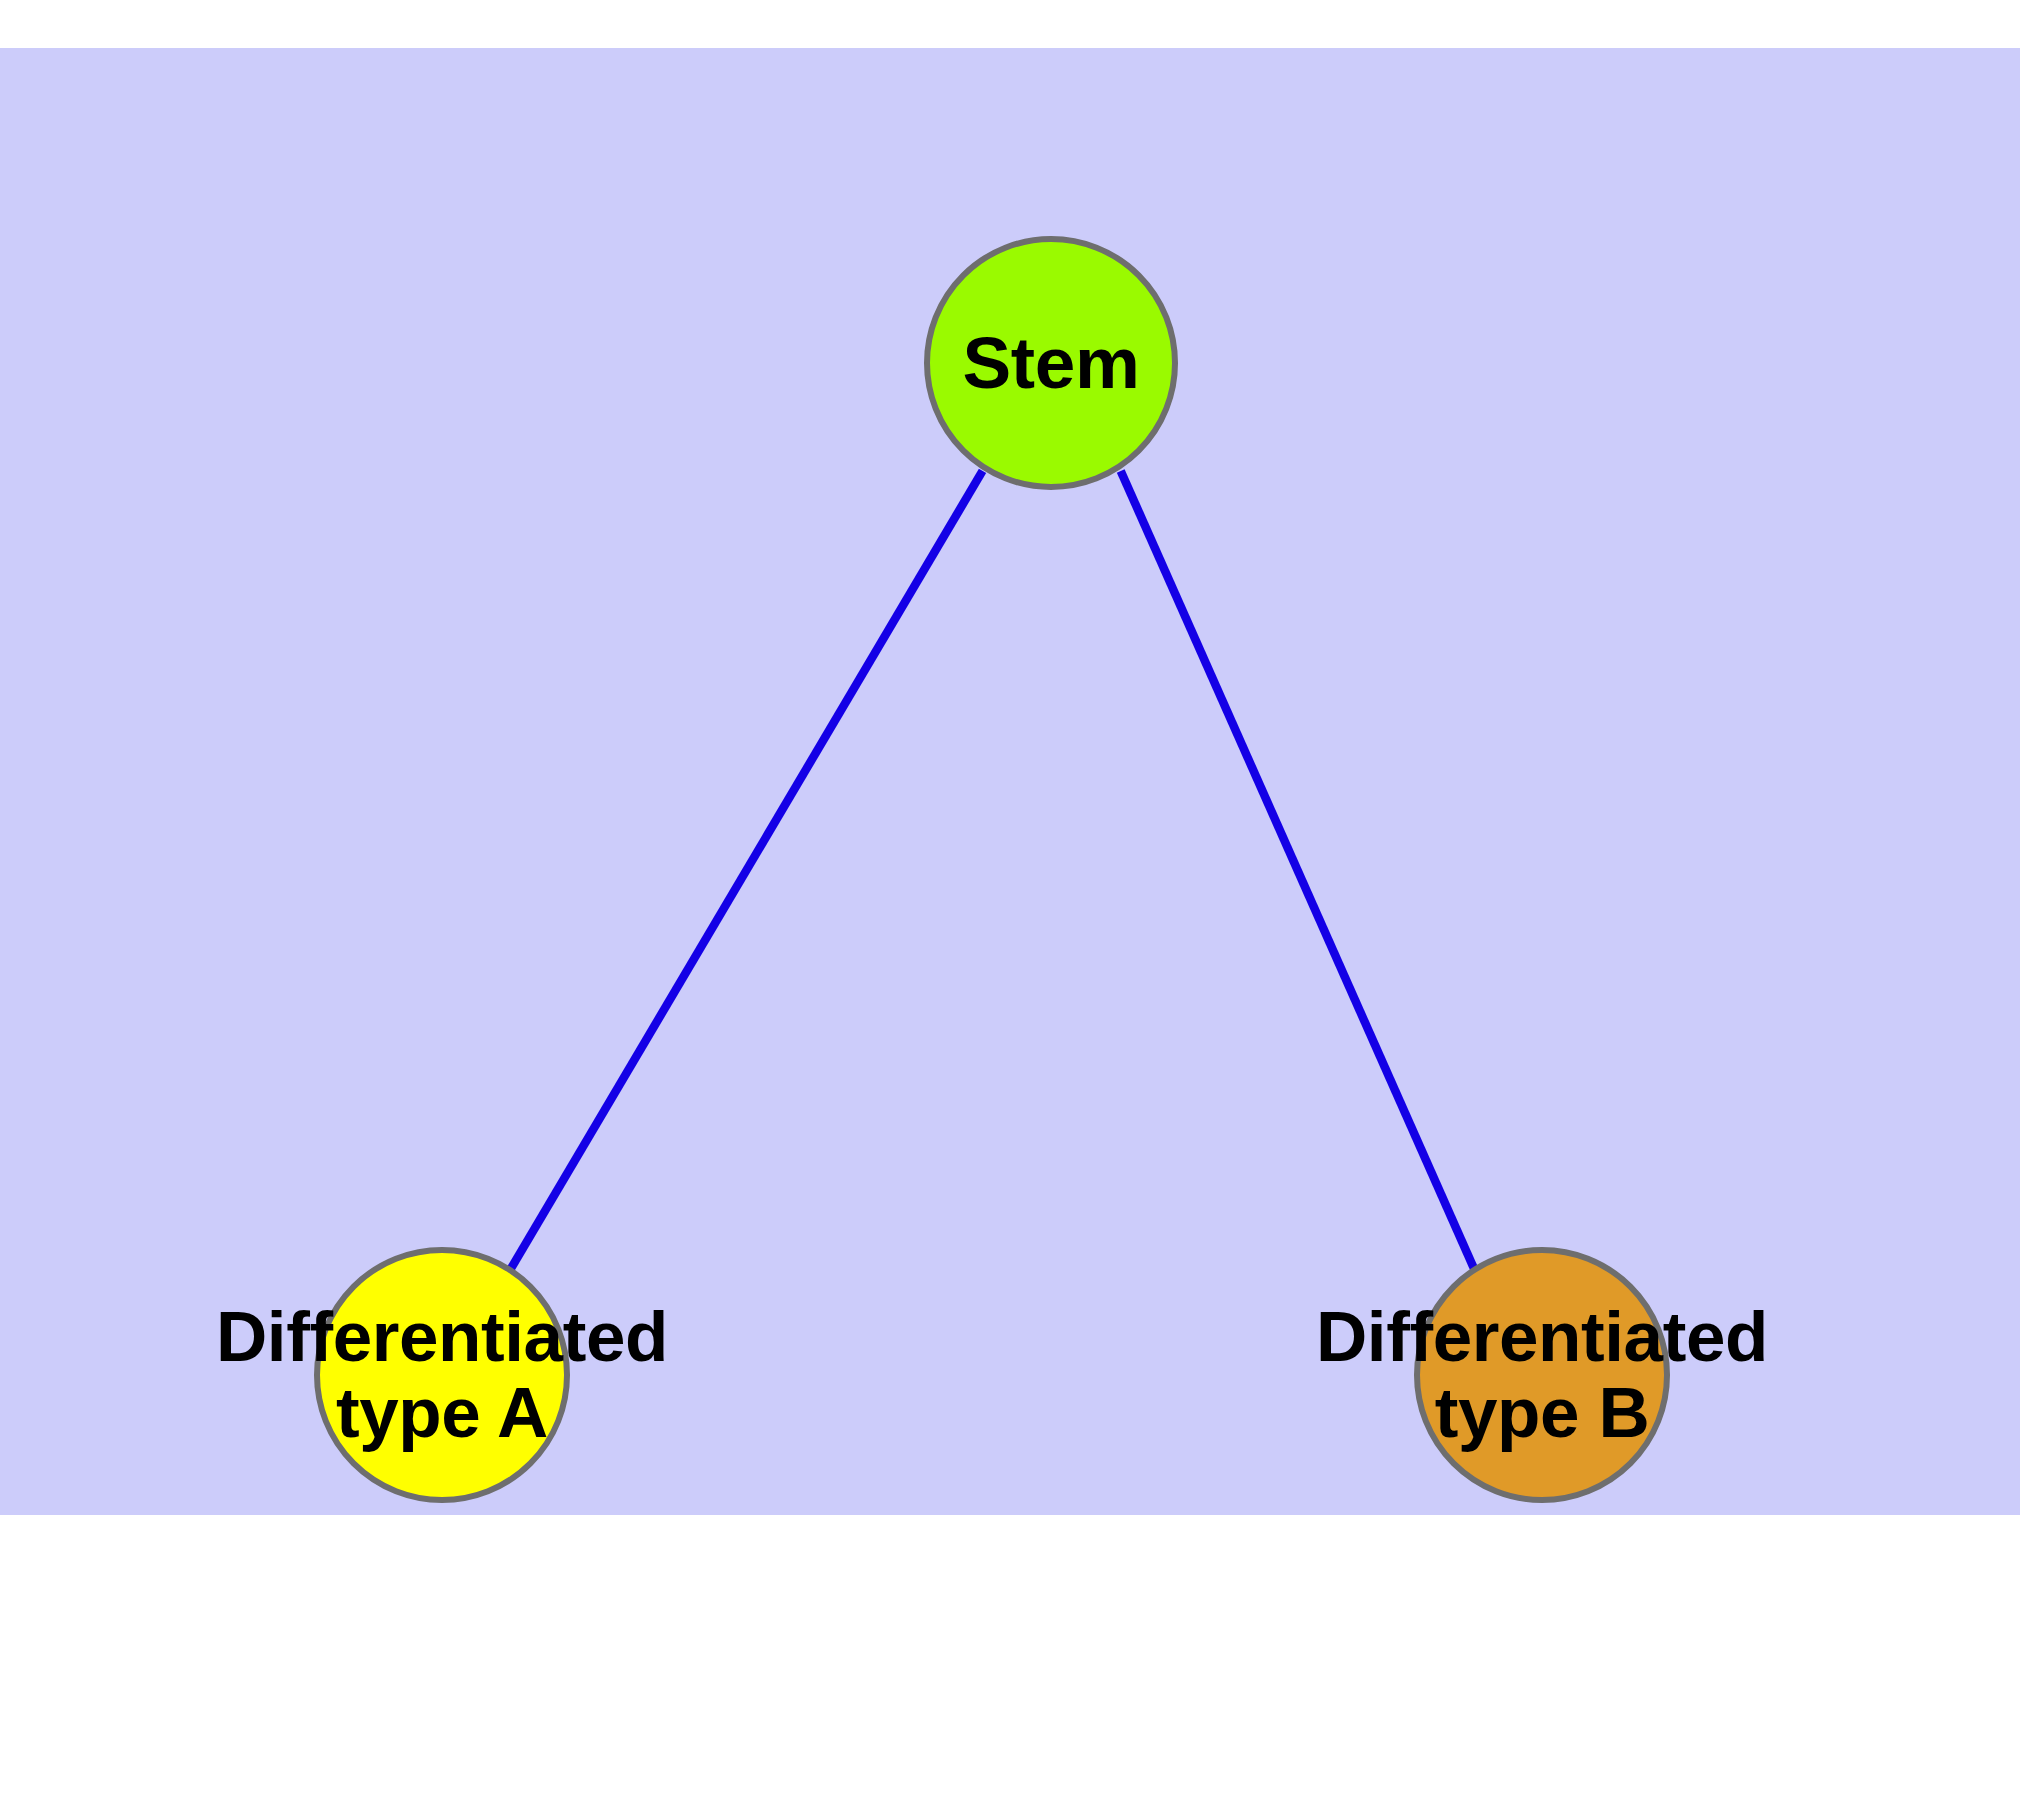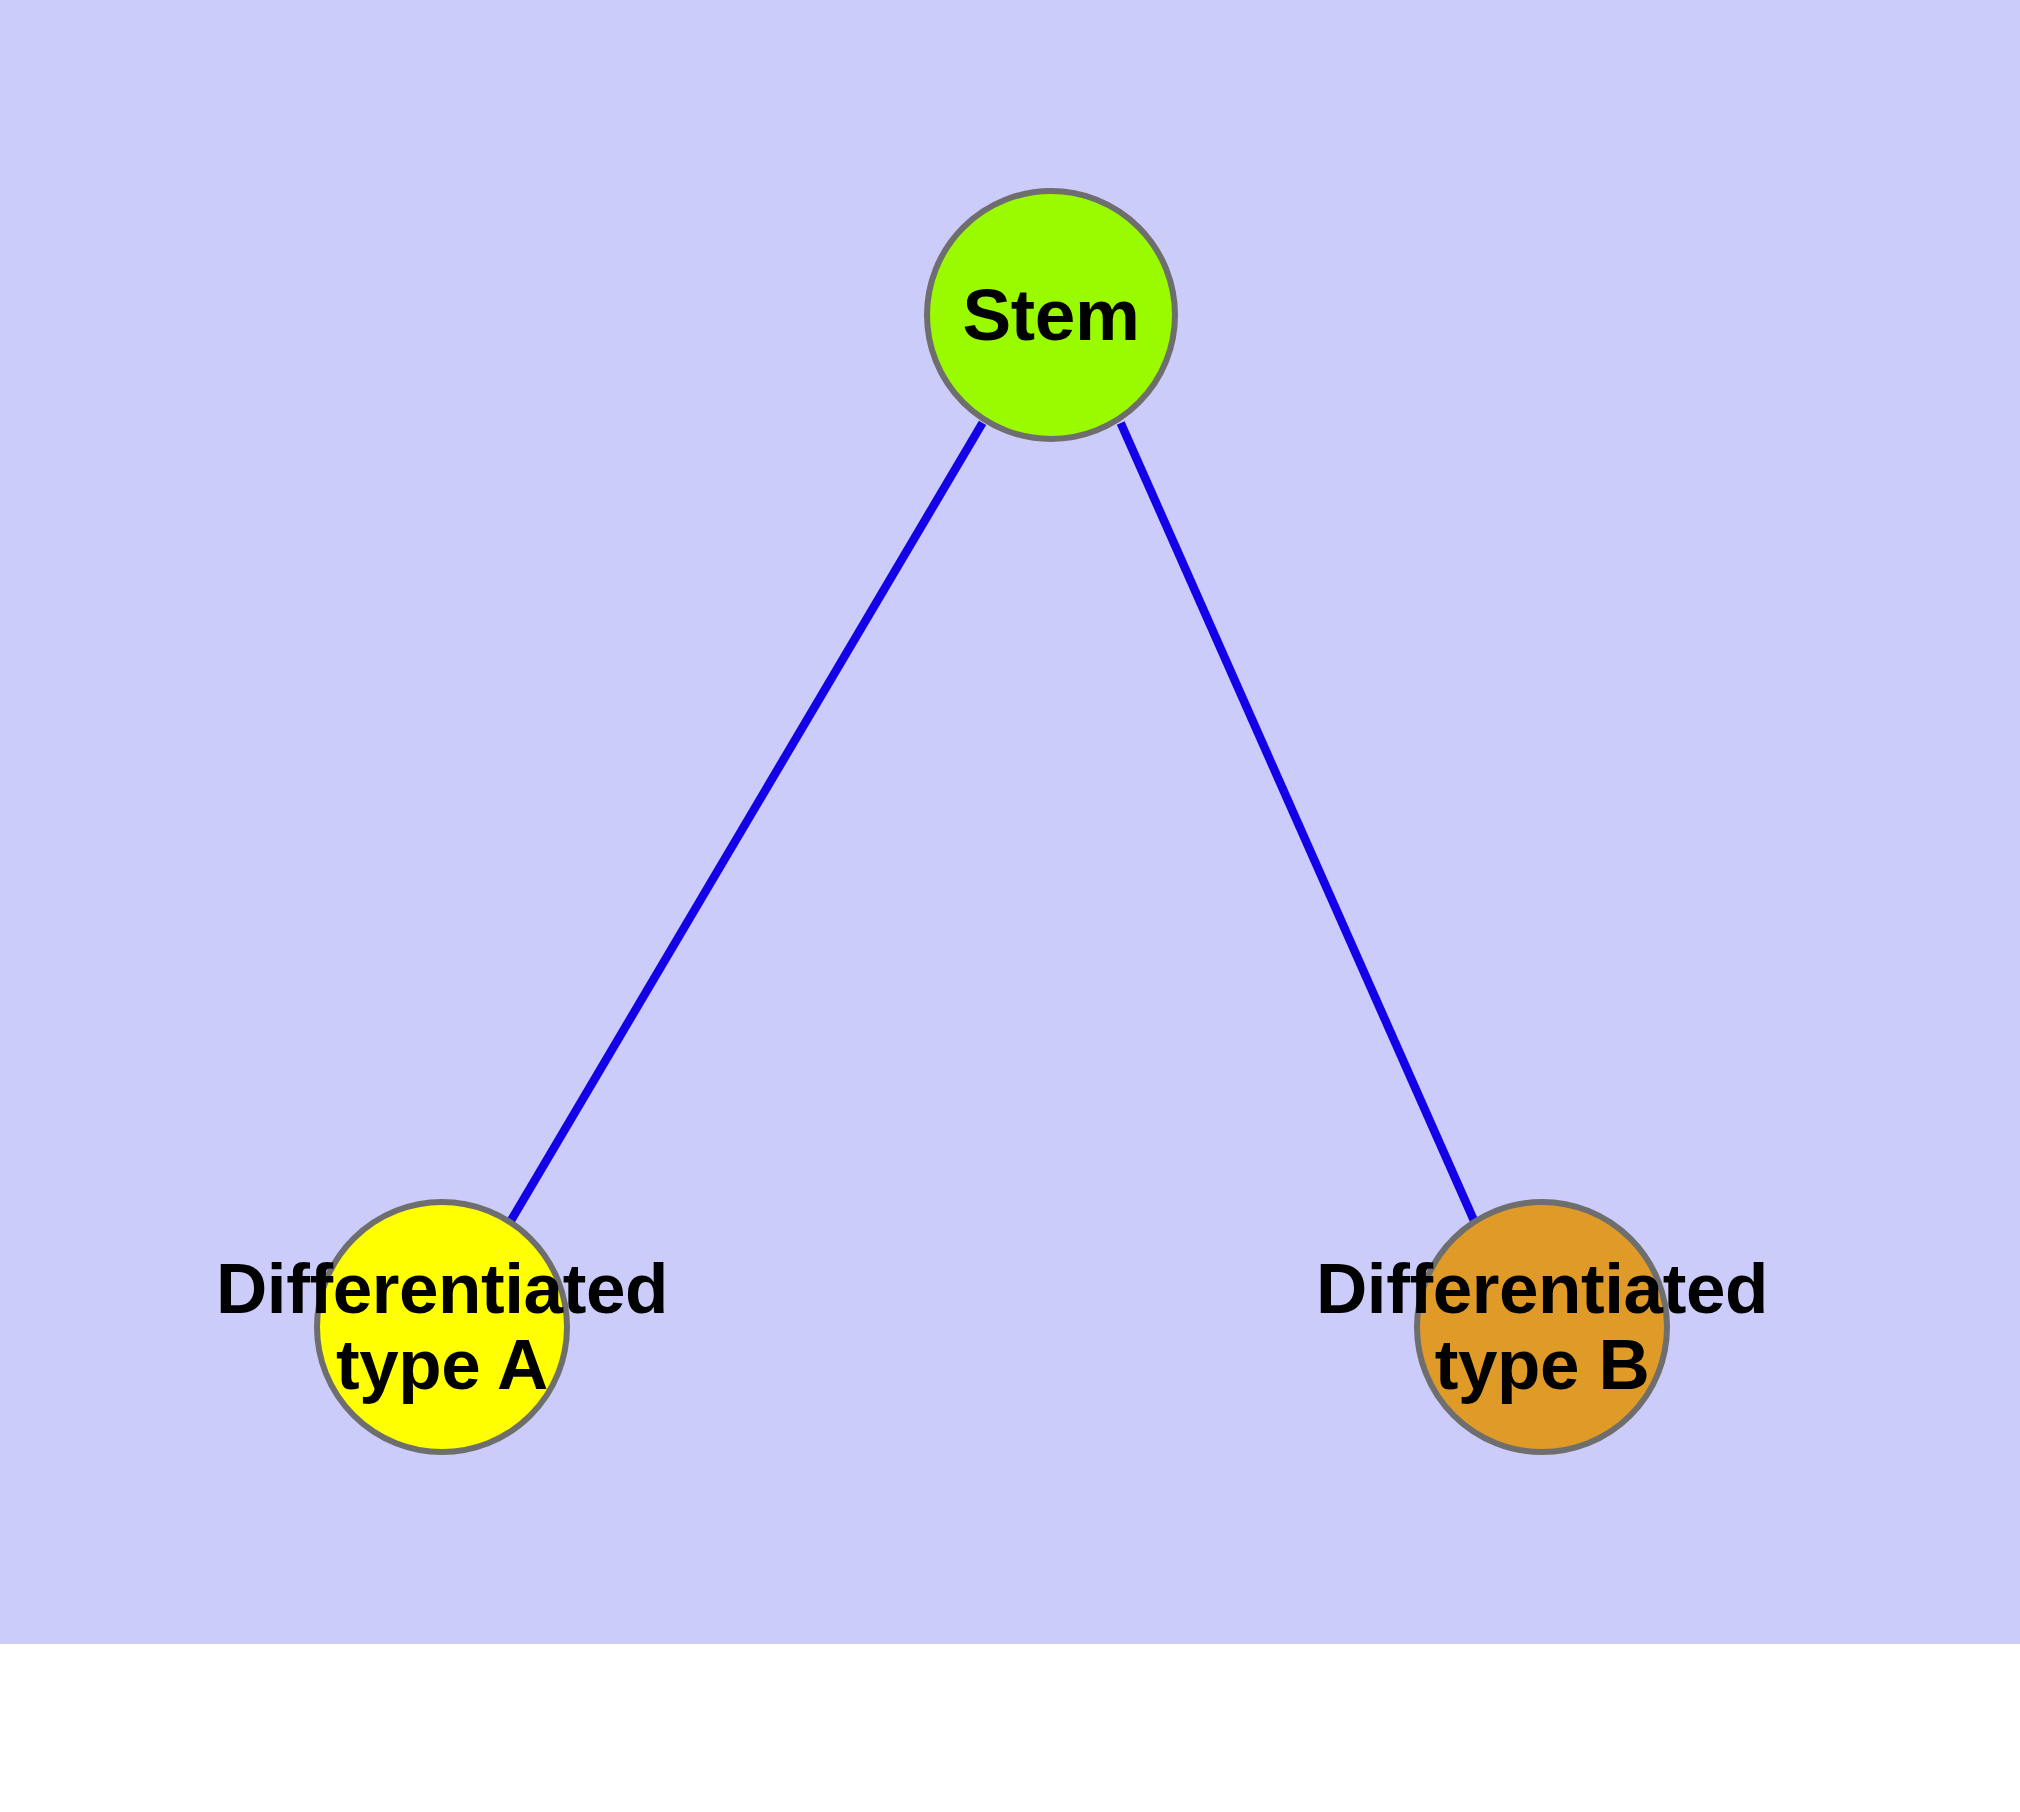--- a/index.html
+++ b/index.html
@@ -51,21 +51,21 @@
     color: #000000;
     font-weight: bold;
     line-height: 1.07;
     letter-spacing: -0.4px;
     pointer-events: none;
   }
 </style>
 </head>
 <body>
 
-<div id="canvas" style="width: 2021px; height: 1644px;">
+<div id="canvas" style="width: 2021px; height: 1467px; margin-top: 48px;">
 
   <div id="graph-background" style="background: rgb(204, 204, 250);"></div>
 
   <svg id="graph-svg" viewBox="0 0 2384 2138" preserveAspectRatio="none" style="width: 2021px; height: 1812px;">
     <g id="edges">
         <line x1="1159" y1="499" x2="601" y2="1443" stroke="#1400e6" stroke-width="10" stroke-linecap="butt"></line>
         <line x1="1322" y1="499" x2="1740" y2="1443" stroke="#1400e6" stroke-width="10" stroke-linecap="butt"></line>
       </g>
   </svg>
 

